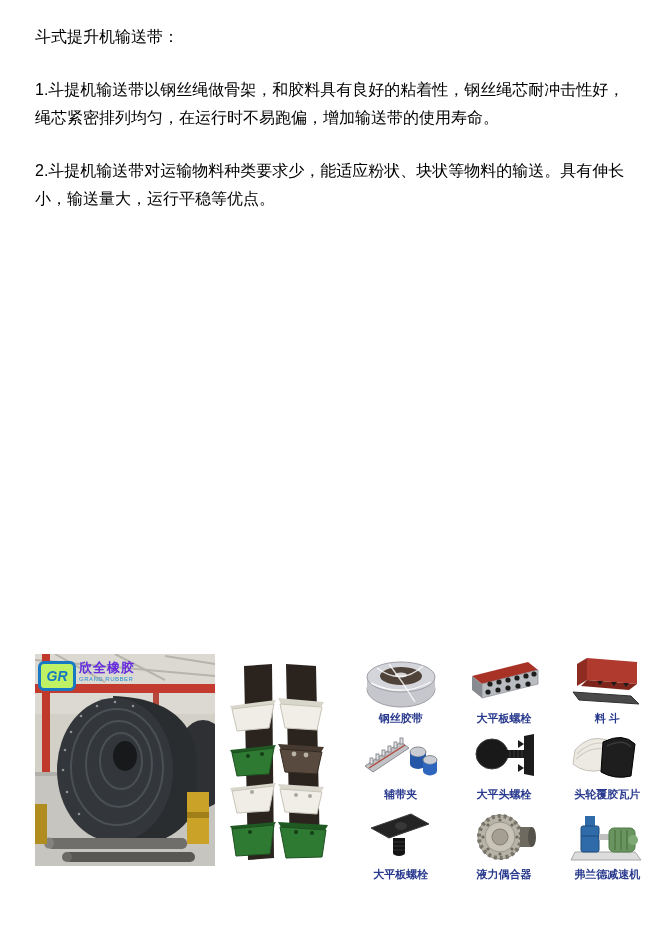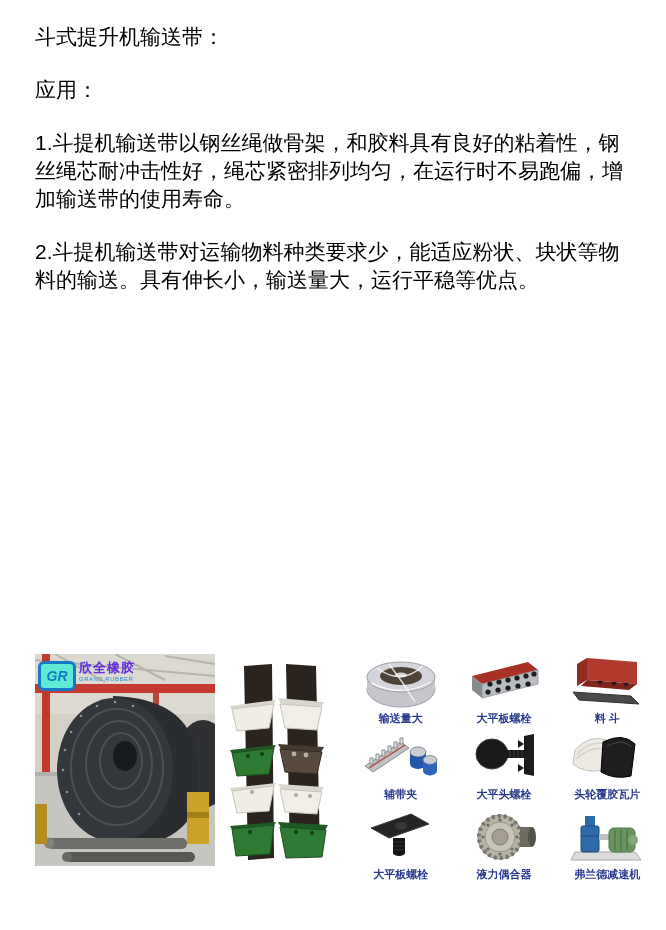--- a/index.html
+++ b/index.html
@@ -1,28 +1,28 @@
 <!DOCTYPE html>
 <html><head>
 <meta charset="utf-8">
 <style>
   html,body{margin:0;padding:0;background:#ffffff;}
   body{font-family:"Liberation Sans","DejaVu Sans",sans-serif;}
   .page{position:relative;width:666px;height:930px;background:#ffffff;color:#000;overflow:hidden;}
   .title{margin:0;padding-top:14px;text-align:center;font-size:50px;line-height:1.28;font-weight:700;letter-spacing:1px;}
-  .textblock{padding:0 34px 0 35px;font-size:21px;line-height:28px;}
+  .textblock{padding:0 34px 0 35px;font-size:16px;line-height:28px;}
   .para{margin:25px 0 0 0;}
   .para.first{margin-top:23px;}
 
   
   .gallery{position:absolute;left:0;top:650px;width:666px;height:230px;}
   .photo-main{position:absolute;left:35px;top:4px;width:180px;height:212px;}
   .photo-main svg{display:block;width:100%;height:100%;}
   .logo{position:absolute;left:3px;top:7px;display:flex;align-items:flex-start;gap:3px;}
-  .logo-box{width:32px;height:24px;background:#5eead4;border:3px solid #1779c4;border-radius:6px;
+  .logo-box{width:32px;height:24px;background:#bef264;border:3px solid #1779c4;border-radius:6px;
             display:flex;align-items:center;justify-content:center;color:#1779c4;
             font-weight:700;font-size:14px;font-style:italic;}
   .logo-txt{display:flex;flex-direction:column;}
   .logo-cn{color:#6d28d9;font-size:13px;font-weight:700;letter-spacing:1px;line-height:14px;text-shadow:0 0 1px #9cd;}
   .logo-en{color:#2a8fd6;font-size:6px;letter-spacing:.5px;line-height:8px;}
   .photo-buckets{position:absolute;left:228px;top:12px;width:114px;height:198px;}
   .photo-buckets svg{display:block;width:100%;height:100%;}
 
   .parts-grid{position:absolute;left:350px;top:2px;width:308px;
               display:grid;grid-template-columns:1fr 1fr 1fr;grid-template-rows:72px 76px 80px;
@@ -32,21 +32,20 @@
   .part-label{margin-top:2px;font-size:11px;font-weight:700;color:#2a3b8f;white-space:pre;line-height:12px;}
 </style>
 </head>
 <body>
 
 <div class="page">
 
 
   <div class="textblock">
     <p class="para first">斗式提升机输送带：</p>
-    <p class="para">应用：</p>
     <p class="para">1.斗提机输送带以钢丝绳做骨架，和胶料具有良好的粘着性，钢丝绳芯耐冲击性好，绳芯紧密排列均匀，在运行时不易跑偏，增加输送带的使用寿命。</p>
     <p class="para">2.斗提机输送带对运输物料种类要求少，能适应粉状、块状等物料的输送。具有伸长小，输送量大，运行平稳等优点。</p>
   </div>
 
   <div class="gallery">
 
     <div class="photo-main">
       <svg viewBox="0 0 180 212">
         <rect width="180" height="212" fill="#d3d0c8"></rect>
         <rect width="180" height="60" fill="#dcd9d2"></rect>
@@ -157,21 +156,21 @@
           <rect x="4" y="21" width="68" height="13" fill="#c6c7cd"></rect>
           <ellipse cx="38" cy="21" rx="34" ry="15" fill="#d4d5db" stroke="#9fa0a8" stroke-width="1"></ellipse>
           <ellipse cx="38" cy="20" rx="21" ry="9" fill="#4f4339"></ellipse>
           <ellipse cx="38" cy="19" rx="6" ry="2.6" fill="#d3d3d3"></ellipse>
           <g stroke="#ffffff" stroke-width="1.4" fill="none" opacity="0.8">
             <path d="M8,27 Q38,42 68,26"></path>
             <path d="M14,12 Q38,30 60,10"></path>
             <path d="M26,8 Q40,26 52,46"></path>
           </g>
         </svg>
-        <span class="part-label">输送量大</span>
+        <span class="part-label">钢丝胶带</span>
       </div>
 
       <div class="part">
         <svg width="76" height="54" viewBox="0 0 76 54">
           <polygon points="6,20 62,6 72,14 16,28" fill="#a93226"></polygon>
           <polygon points="16,28 72,14 72,28 16,42" fill="#b9bcc1" stroke="#8f9297" stroke-width="0.8"></polygon>
           <polygon points="6,20 16,28 16,42 6,34" fill="#888b90"></polygon>
           <g fill="#1d1d1d">
             <circle cx="24" cy="28" r="2.6"></circle>
               <circle cx="33" cy="26" r="2.6"></circle>

